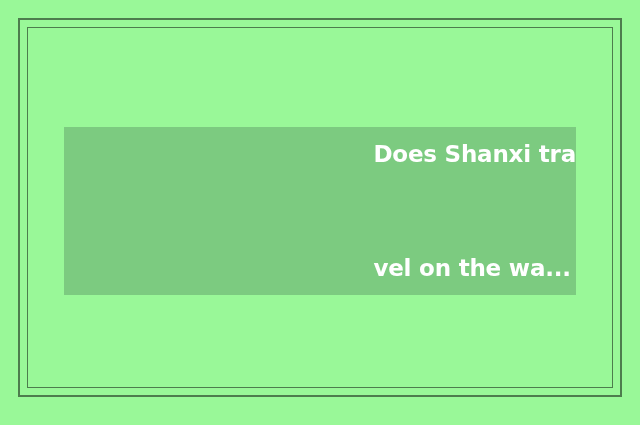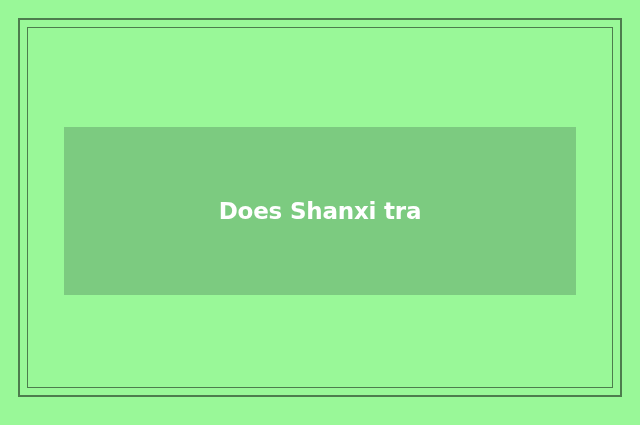--- a/index.html
+++ b/index.html
@@ -51,21 +51,21 @@
   .content-panel {
     position: absolute;
     left: 64px;
     top: 127px;
     width: 512px;
     height: 168px;
     background: #7ccb80;
     box-sizing: border-box;
     display: flex;
     align-items: center;
-    justify-content: center;
+    justify-content: flex-end;
   }
 
   
   .title-block {
     display: block;
     text-align: left;
     color: #ffffff;
     font-family: "DejaVu Sans", sans-serif;
     font-size: 23px;
     font-weight: bold;
@@ -85,17 +85,18 @@
 <div id="placeholder-card">
 
   <div class="frame-outer"></div>
 
   <div class="frame-inner"></div>
 
   <div class="content-panel">
 
     <div class="title-block">
       <span class="title-line">Does Shanxi tra</span>
+      <span class="title-line">vel on the wa...</span>
     </div>
 
   </div>
 
 </div>
 
 </body></html>

